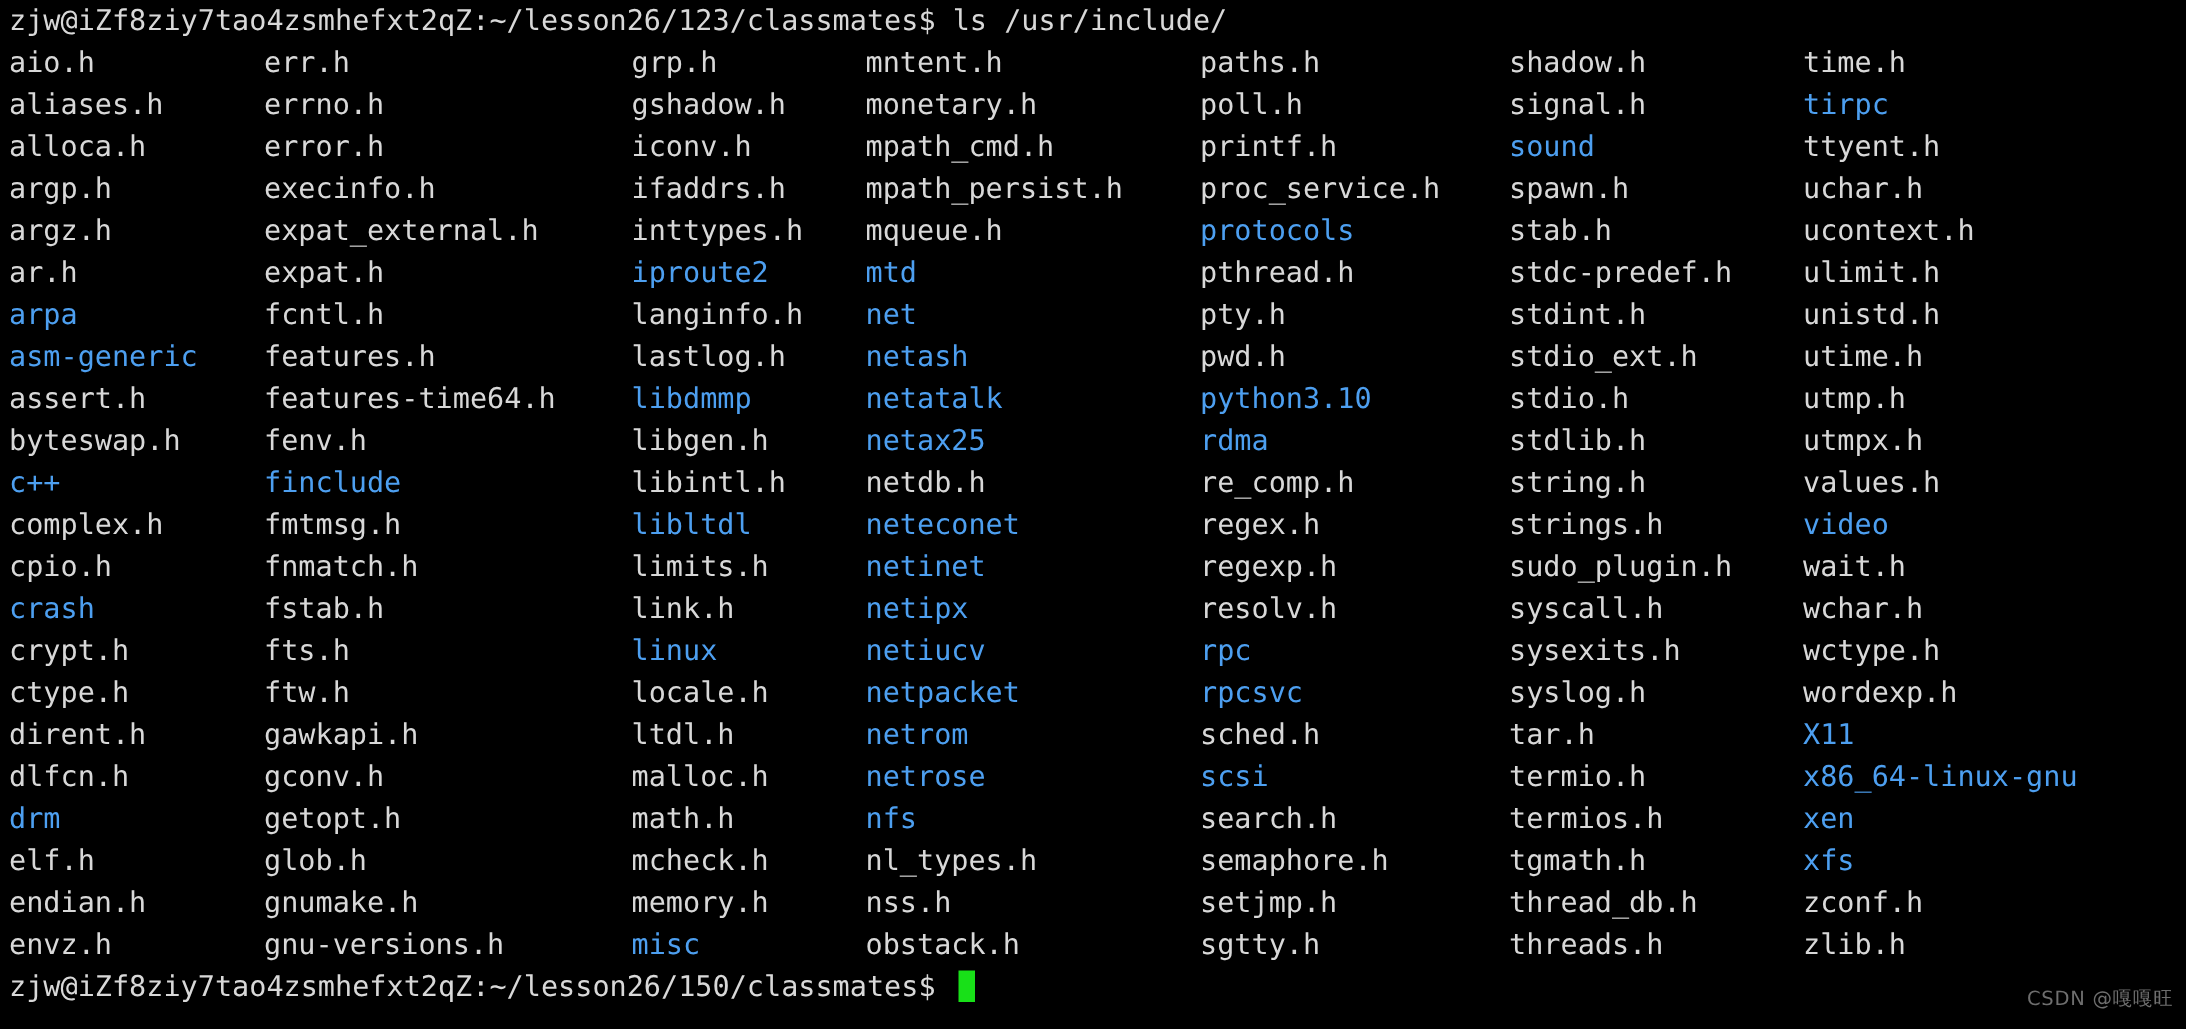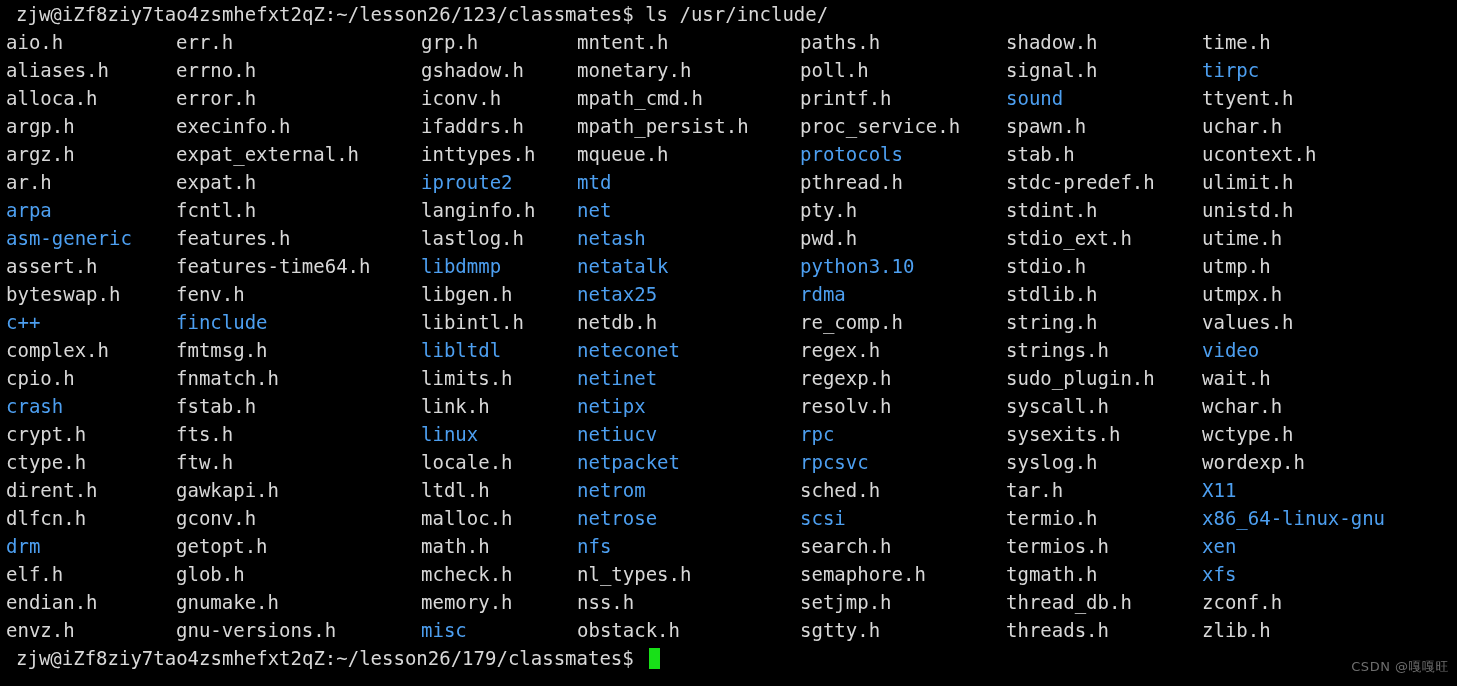--- a/index.html
+++ b/index.html
@@ -23,21 +23,20 @@
     font-size: 19px;
     line-height: 28px;
     letter-spacing: 0px;
     overflow: hidden;
   }
   .line {
     position: relative;
     height: 28px;
     white-space: pre;
     padding-left: 6px;
-    margin-left: 10px;
   }
   .prompt-line {
     color: #d8d8d8;
     font-size: 19px;
   }
 
   .listing {
     position: relative;
     height: 616px;
   }
@@ -97,16 +96,16 @@
       <div class="lsrow"><span class="cell file" style="left: 6px;">crypt.h</span><span class="cell file" style="left: 176px;">fts.h</span><span class="cell dir" style="left: 421px;">linux</span><span class="cell dir" style="left: 577px;">netiucv</span><span class="cell dir" style="left: 800px;">rpc</span><span class="cell file" style="left: 1006px;">sysexits.h</span><span class="cell file" style="left: 1202px;">wctype.h</span></div>
       <div class="lsrow"><span class="cell file" style="left: 6px;">ctype.h</span><span class="cell file" style="left: 176px;">ftw.h</span><span class="cell file" style="left: 421px;">locale.h</span><span class="cell dir" style="left: 577px;">netpacket</span><span class="cell dir" style="left: 800px;">rpcsvc</span><span class="cell file" style="left: 1006px;">syslog.h</span><span class="cell file" style="left: 1202px;">wordexp.h</span></div>
       <div class="lsrow"><span class="cell file" style="left: 6px;">dirent.h</span><span class="cell file" style="left: 176px;">gawkapi.h</span><span class="cell file" style="left: 421px;">ltdl.h</span><span class="cell dir" style="left: 577px;">netrom</span><span class="cell file" style="left: 800px;">sched.h</span><span class="cell file" style="left: 1006px;">tar.h</span><span class="cell dir" style="left: 1202px;">X11</span></div>
       <div class="lsrow"><span class="cell file" style="left: 6px;">dlfcn.h</span><span class="cell file" style="left: 176px;">gconv.h</span><span class="cell file" style="left: 421px;">malloc.h</span><span class="cell dir" style="left: 577px;">netrose</span><span class="cell dir" style="left: 800px;">scsi</span><span class="cell file" style="left: 1006px;">termio.h</span><span class="cell dir" style="left: 1202px;">x86_64-linux-gnu</span></div>
       <div class="lsrow"><span class="cell dir" style="left: 6px;">drm</span><span class="cell file" style="left: 176px;">getopt.h</span><span class="cell file" style="left: 421px;">math.h</span><span class="cell dir" style="left: 577px;">nfs</span><span class="cell file" style="left: 800px;">search.h</span><span class="cell file" style="left: 1006px;">termios.h</span><span class="cell dir" style="left: 1202px;">xen</span></div>
       <div class="lsrow"><span class="cell file" style="left: 6px;">elf.h</span><span class="cell file" style="left: 176px;">glob.h</span><span class="cell file" style="left: 421px;">mcheck.h</span><span class="cell file" style="left: 577px;">nl_types.h</span><span class="cell file" style="left: 800px;">semaphore.h</span><span class="cell file" style="left: 1006px;">tgmath.h</span><span class="cell dir" style="left: 1202px;">xfs</span></div>
       <div class="lsrow"><span class="cell file" style="left: 6px;">endian.h</span><span class="cell file" style="left: 176px;">gnumake.h</span><span class="cell file" style="left: 421px;">memory.h</span><span class="cell file" style="left: 577px;">nss.h</span><span class="cell file" style="left: 800px;">setjmp.h</span><span class="cell file" style="left: 1006px;">thread_db.h</span><span class="cell file" style="left: 1202px;">zconf.h</span></div>
       <div class="lsrow"><span class="cell file" style="left: 6px;">envz.h</span><span class="cell file" style="left: 176px;">gnu-versions.h</span><span class="cell dir" style="left: 421px;">misc</span><span class="cell file" style="left: 577px;">obstack.h</span><span class="cell file" style="left: 800px;">sgtty.h</span><span class="cell file" style="left: 1006px;">threads.h</span><span class="cell file" style="left: 1202px;">zlib.h</span></div>
     </div>
 
-  <div class="line prompt-line"><span>zjw@iZf8ziy7tao4zsmhefxt2qZ:~/lesson26/179/classmates$ </span><span class="cursor"></span></div>
+  <div class="line prompt-line"><span>zjw@iZf8ziy7tao4zsmhefxt2qZ:~/lesson26/150/classmates$ </span><span class="cursor"></span></div>
 
   <div class="watermark">CSDN @嘎嘎旺</div>
 </div>
 
 </body></html>

